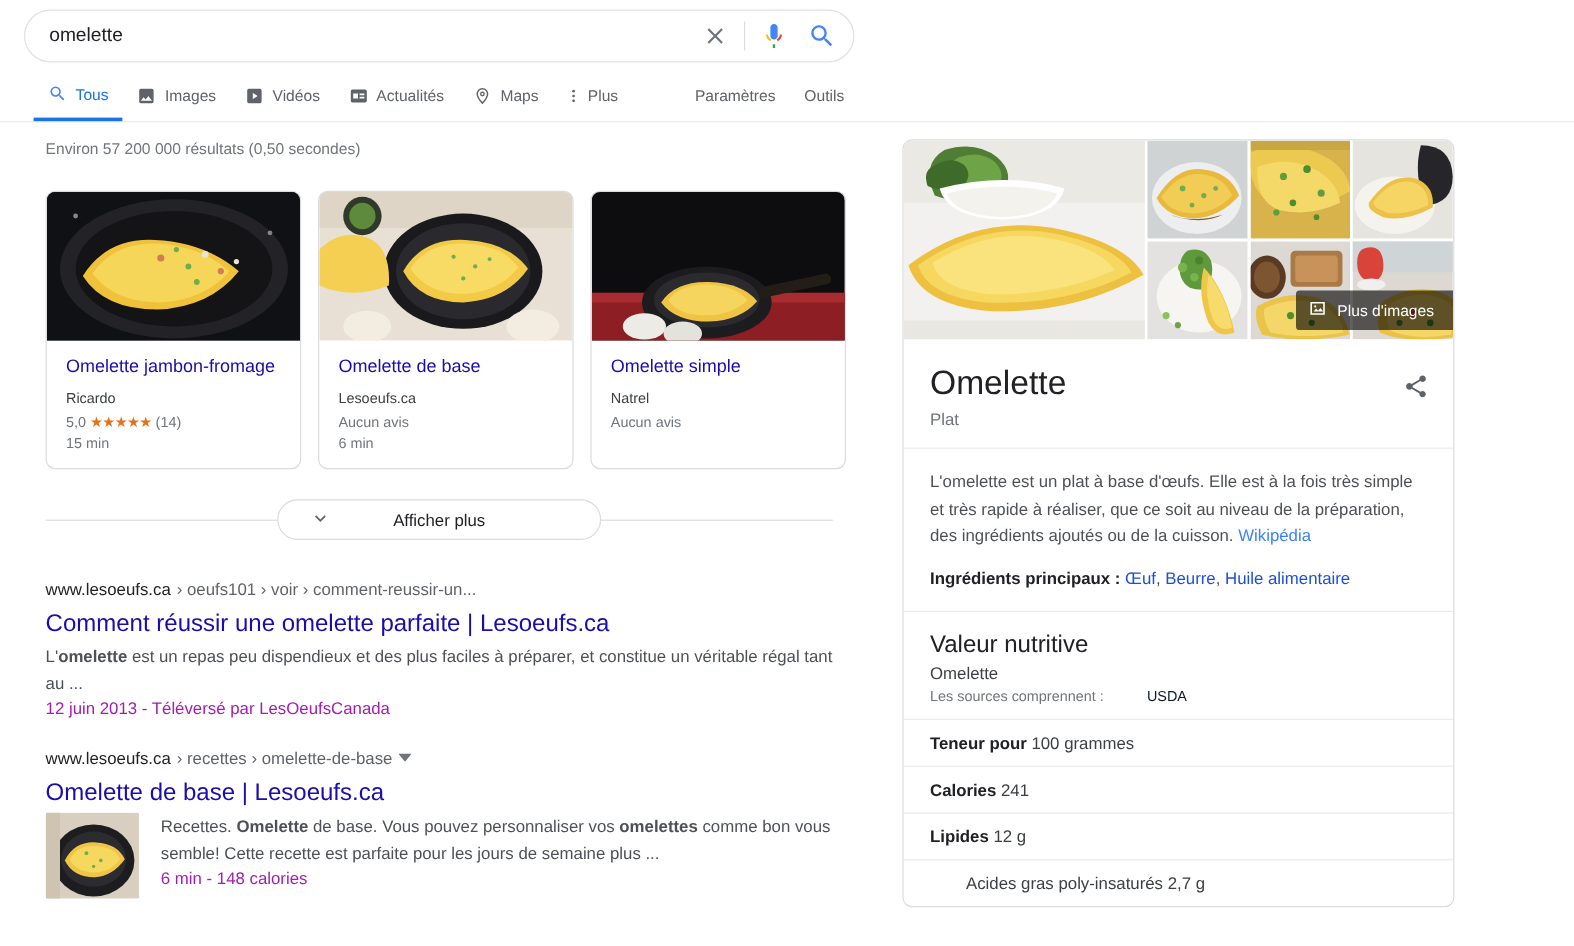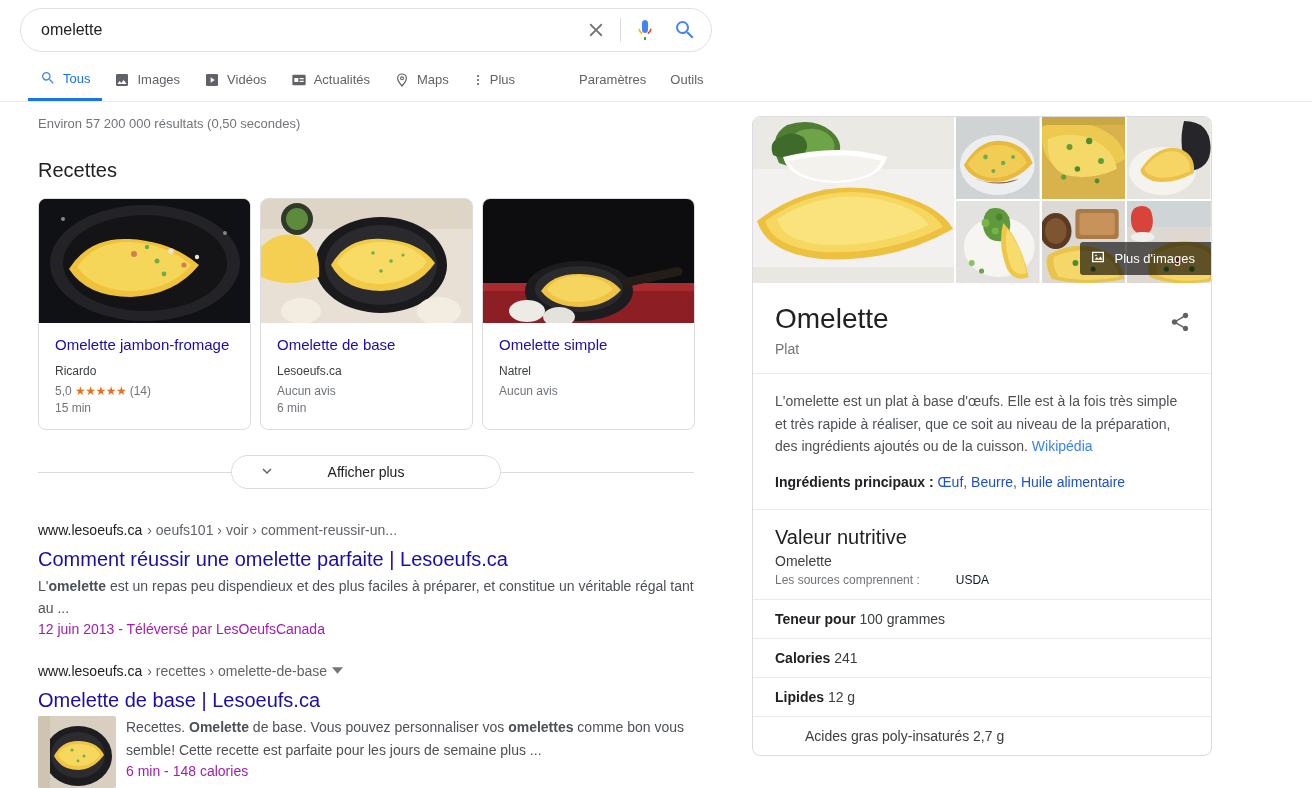--- a/index.html
+++ b/index.html
@@ -56,21 +56,21 @@
 
   
   #content { display: flex; padding-top: 14px; }
   #left-col { width: 712px; padding-left: 38px; }
   #right-col { width: 600px; padding-left: 40px; }
 
   #result-stats { font-size: 13px; color: #70757a; margin-bottom: 28px; }
 
   
   #recipes-title { font-size: 20px; color: #202124; margin: 0 0 16px 0; font-weight: normal; }
-  #recipe-cards { display: flex; gap: 9px; }
+  #recipe-cards { display: flex; gap: 14px; }
   .recipe-card {
     width: 213px; border: 1px solid #dadce0; border-radius: 8px;
     overflow: hidden; background: #fff; cursor: pointer;
   }
   .recipe-img { width: 100%; height: 124px; position: relative; overflow: hidden; }
   .recipe-body { padding: 12px 14px 14px 16px; }
   .recipe-name {
     font-size: 15px; color: #1a0dab; line-height: 1.28;
     margin-bottom: 10px; cursor: pointer;
   }
@@ -99,21 +99,21 @@
   .web-result { margin-bottom: 26px; width: 660px; }
   .res-url { font-size: 14px; color: #202124; margin-bottom: 3px; display: flex; align-items: center; gap: 5px; }
   .res-url .crumbs { color: #5f6368; }
   .res-title {
     font-size: 20px; color: #1a0dab; line-height: 1.3;
     margin-bottom: 3px; cursor: pointer; margin-top: 8px;
   }
   .res-snippet { font-size: 14px; color: #4d5156; line-height: 1.58; }
   .res-snippet b { color: #4d5156; font-weight: bold; }
   .res-meta { font-size: 14px; color: #a21caf; margin-top: 2px; }
-  .res-with-thumb { display: flex; gap: 10px; align-items: flex-start; }
+  .res-with-thumb { display: flex; gap: 18px; align-items: flex-start; }
   .res-thumb { width: 78px; height: 72px; flex: none; overflow: hidden; border-radius: 2px; }
 
   
   #kp { width: 460px; border: 1px solid #dadce0; border-radius: 8px; overflow: hidden; background: #fff; }
   #kp-gallery { display: flex; height: 166px; position: relative; }
   #kp-hero { width: 203px; height: 166px; overflow: hidden; position: relative; }
   #kp-thumbs { display: grid; grid-template-columns: repeat(3, 1fr); grid-template-rows: repeat(2, 1fr); width: 257px; gap: 2px; margin-left: 2px; }
   .kp-thumb { overflow: hidden; position: relative; }
   #more-images-badge {
     position: absolute; right: 0; bottom: 8px;
@@ -236,21 +236,20 @@
     <div class="tool-link">Outils</div>
   </div>
 </div>
 
 <div id="content">
 
   <div id="left-col">
 
     <div id="result-stats">Environ 57 200 000 résultats (0,50 secondes)</div>
 
-    <h2 id="recipes-title">Recettes</h2>
 
     <div id="recipe-cards">
 
       <div class="recipe-card">
         <div class="recipe-img">
           <svg width="213" height="124" viewBox="0 0 213 124" preserveAspectRatio="none">
             <rect width="213" height="124" fill="#1b1b1f"></rect>
             <rect x="0" y="0" width="213" height="124" fill="#0f1114"></rect>
             <ellipse cx="106" cy="64" rx="95" ry="58" fill="#232327"></ellipse>
             <ellipse cx="106" cy="64" rx="82" ry="48" fill="#141417"></ellipse>

